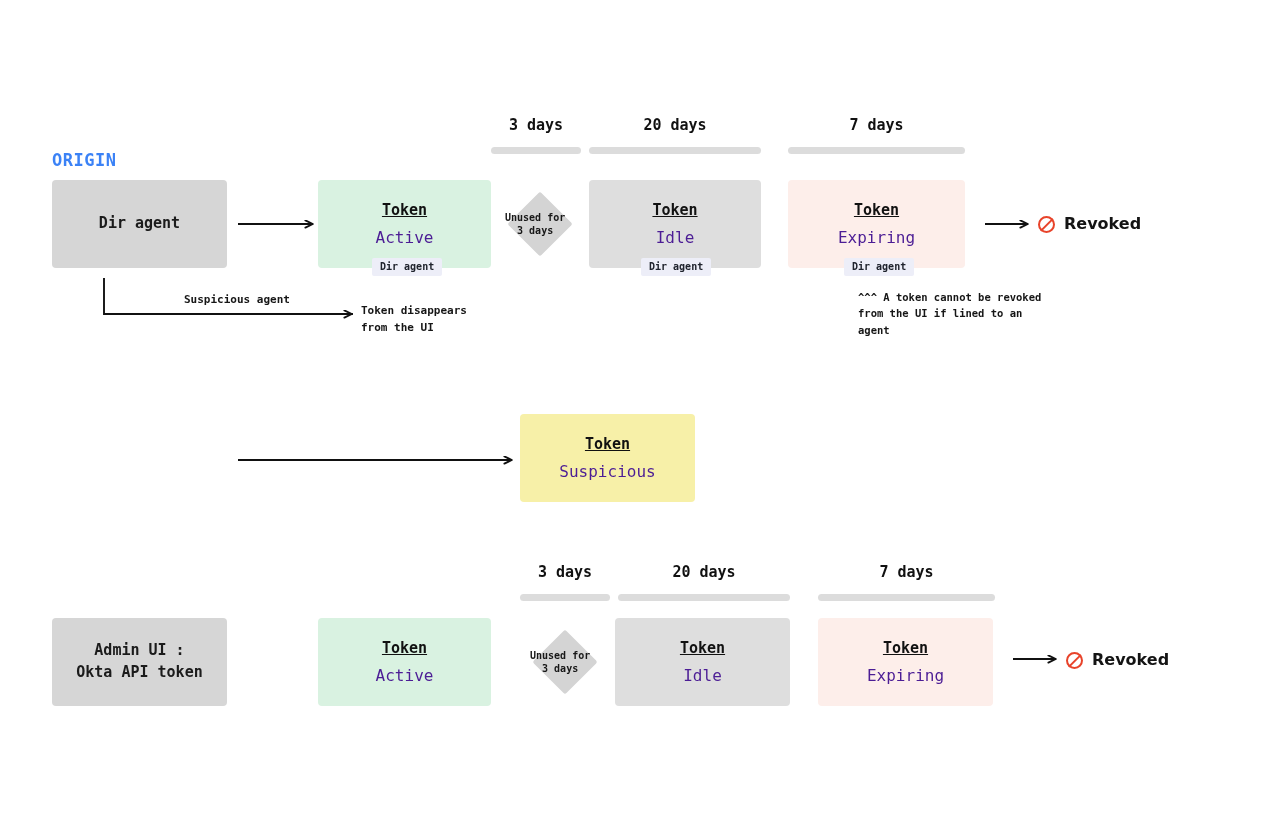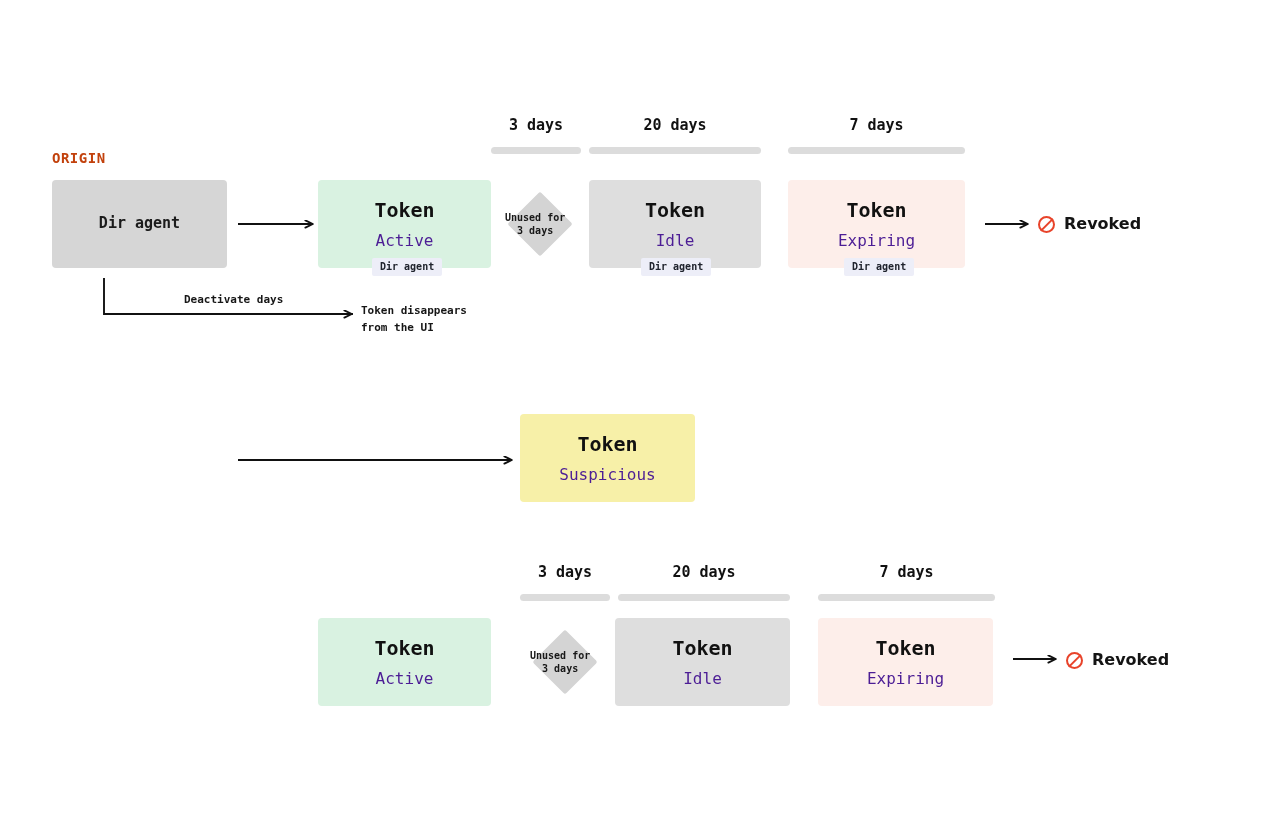--- a/index.html
+++ b/index.html
@@ -34,46 +34,47 @@
     text-align: center;
   }
   .node-gray   { background: #d6d6d6; }
   .node-green  { background: #d9f2e1; }
   .node-idle   { background: #dedede; }
   .node-pink   { background: #fdeeea; }
   .node-yellow { background: #f7f0a8; }
 
   .node-title {
     font-weight: bold;
-    font-size: 20px;
+    font-size: 15px;
     letter-spacing: 0px;
     line-height: 1.2;
     color: #111111;
+    text-decoration: underline;
   }
   .node-sub {
     font-size: 16px;
     font-weight: normal;
     color: #4c1d95;
     line-height: 1.2;
     margin-top: 9px;
   }
   .node-plain {
     font-size: 15px;
     font-weight: bold;
     color: #1b1b1b;
     line-height: 1.45;
     white-space: pre-line;
   }
 
   
   .origin-label {
-    font-size: 14px;
+    font-size: 17px;
     font-weight: bold;
     letter-spacing: 0.5px;
-    color: #c2410c;
+    color: #3b82f6;
   }
 
   
   .agent-badge {
     position: absolute;
     background: #edeef8;
     color: #20242e;
     font-size: 10px;
     font-weight: bold;
     padding: 4px 8px 4px 8px;
@@ -235,39 +236,46 @@
   <div class="agent-badge" style="left:844px; top:258px;">Dir agent</div>
 
   <div class="revoked" style="left:1038px; top:214px;">
     <span class="revoked-icon">
       <span class="ring"></span>
         <span class="slash"></span>
     </span>
     <span>Revoked</span>
   </div>
 
-  <div class="edge-label" style="left:184px; top:293px;">Deactivate days</div>
+  <div class="edge-label" style="left:184px; top:293px;">Suspicious agent</div>
   <div class="edge-target" style="left:361px; top:303px;">Token disappears
 from the UI</div>
 
+  <div class="annot" style="left:858px; top:289px;">^^^ A token cannot be revoked
+from the UI if lined to an
+agent</div>
 
 
   <div class="node node-yellow" style="left:520px; top:414px; width:175px; height:88px;">
     <div class="node-title">Token</div>
     <div class="node-sub">Suspicious</div>
   </div>
 
   <div class="tl-label" style="left:520px; top:563px; width:90px;">3 days</div>
   <div class="tl-label" style="left:618px; top:563px; width:172px;">20 days</div>
   <div class="tl-label" style="left:818px; top:563px; width:177px;">7 days</div>
 
   <div class="tl-bar" style="left:520px; top:594px; width:90px;"></div>
   <div class="tl-bar" style="left:618px; top:594px; width:172px;"></div>
   <div class="tl-bar" style="left:818px; top:594px; width:177px;"></div>
 
+  <div class="node node-gray" style="left:52px; top:618px; width:175px; height:88px;">
+    <div class="node-plain">Admin UI :
+Okta API token</div>
+  </div>
 
   <div class="node node-green" style="left:318px; top:618px; width:173px; height:88px;">
     <div class="node-title">Token</div>
     <div class="node-sub">Active</div>
   </div>
 
   <div class="diamond-wrap" style="left:530px; top:627px; width:70px; height:70px;">
     <div class="diamond-shape" style="left:12px; top:12px; width:46px; height:46px;"></div>
     <div class="diamond-text">Unused for
 3 days</div>

